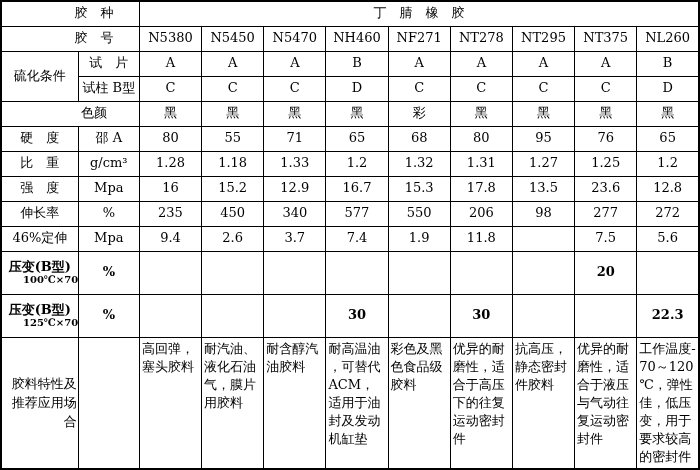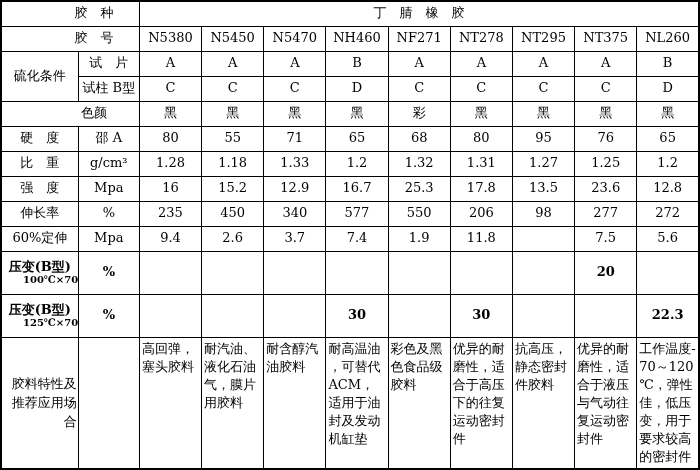--- a/index.html
+++ b/index.html
@@ -158,21 +158,21 @@
       <td>1.2</td>
     </tr>
 
     <tr class="h25">
       <td class="nw">强　度</td>
       <td class="nw">Mpa</td>
       <td>16</td>
       <td>15.2</td>
       <td>12.9</td>
       <td>16.7</td>
-      <td>25.3</td>
+      <td>15.3</td>
       <td>17.8</td>
       <td>13.5</td>
       <td>23.6</td>
       <td>12.8</td>
     </tr>
 
     <tr class="h25">
       <td class="nw">伸长率</td>
       <td class="nw">%</td>
       <td>235</td>
@@ -180,21 +180,21 @@
       <td>340</td>
       <td>577</td>
       <td>550</td>
       <td>206</td>
       <td>98</td>
       <td>277</td>
       <td>272</td>
     </tr>
 
     <tr class="h25">
-      <td class="nw">60%定伸</td>
+      <td class="nw">46%定伸</td>
       <td class="nw">Mpa</td>
       <td>9.4</td>
       <td>2.6</td>
       <td>3.7</td>
       <td>7.4</td>
       <td>1.9</td>
       <td>11.8</td>
       <td></td>
       <td>7.5</td>
       <td>5.6</td>

